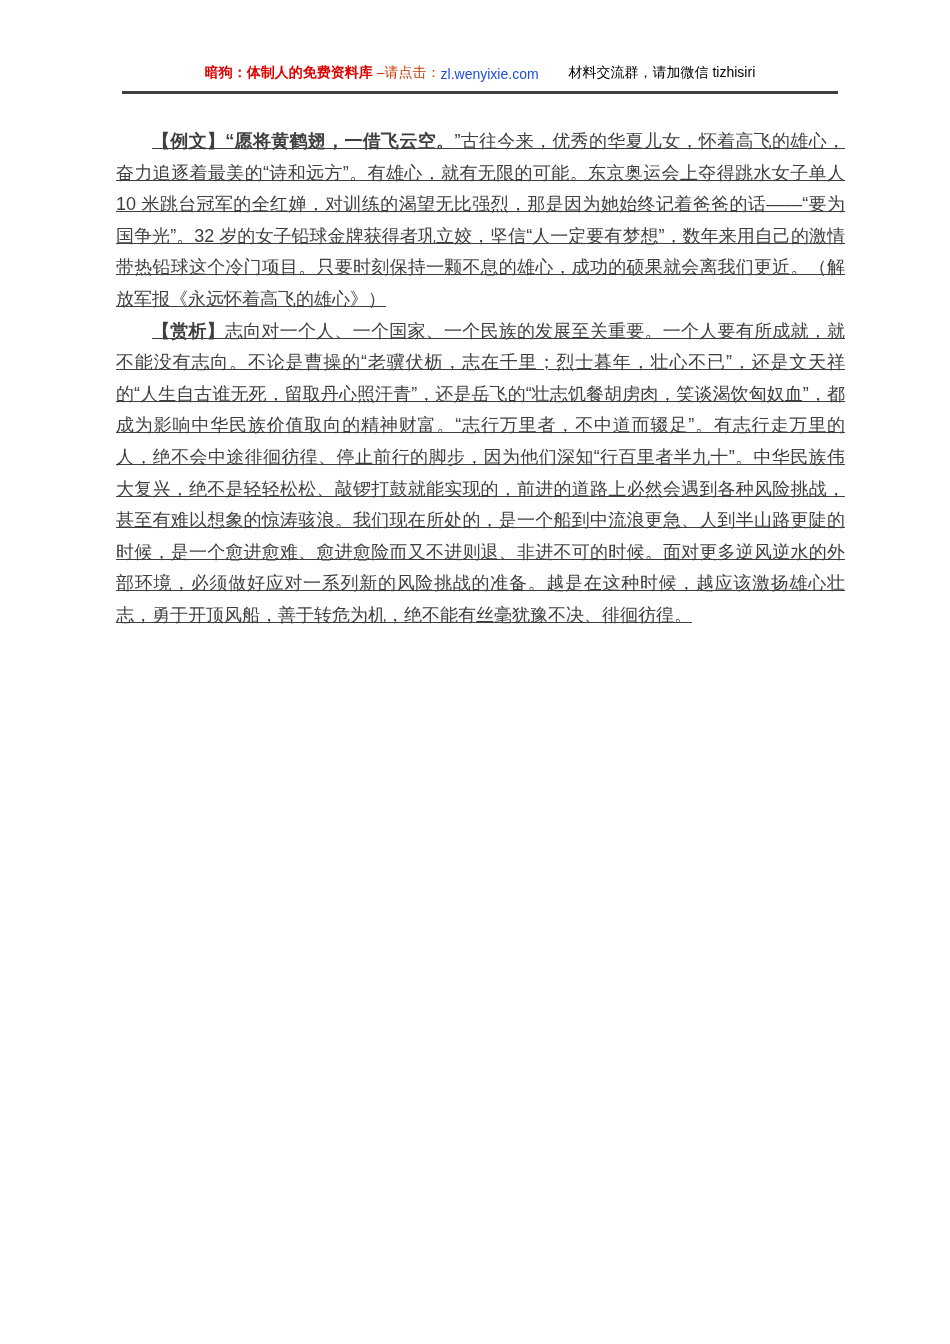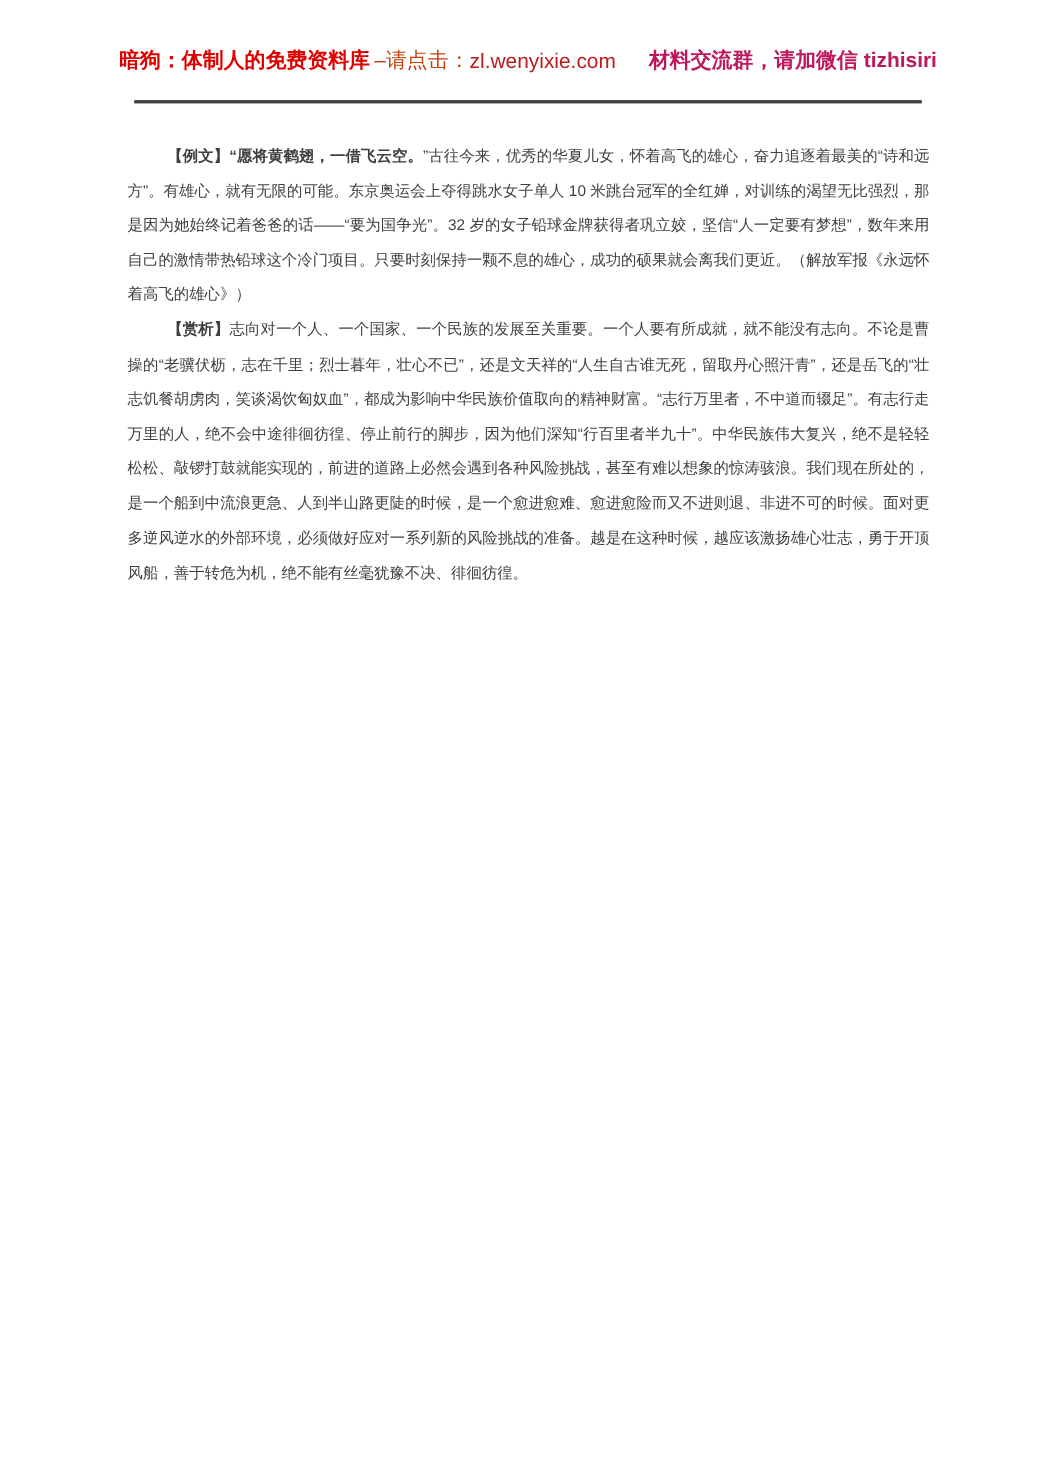--- a/index.html
+++ b/index.html
@@ -12,38 +12,39 @@
     overflow:hidden;
   }
   .header{
     position:absolute;
     left:122px;top:60px;
     width:716px;height:34px;
     border-bottom:3px solid #3f3f3f;
     display:flex;
     justify-content:center;
     align-items:flex-end;
-    padding-bottom:23px;
+    padding-bottom:9px;
     box-sizing:border-box;
     white-space:nowrap;
-    font-size:19px;
+    font-size:14px;
     color:#3a3a3a;
   }
   .header .brand{color:#e00000;font-weight:bold;margin-right:4px;}
   .header .click{color:#c2410c;}
-  .header .link{color:#b91c1c;text-decoration:none;cursor:pointer;}
-  .header .note{color:#be185d;margin-left:30px;font-weight:bold;}
+  .header .link{color:#1d4ed8;text-decoration:none;cursor:pointer;}
+  .header .note{color:#000000;margin-left:30px;}
   .doc-body{
     position:absolute;
     left:116px;top:126px;
     width:729px;
-    font-size:14px;
+    font-size:18px;
     line-height:31.6px;
     color:#3f3f3f;
     text-align:justify;
+    text-decoration:underline;
   }
   .doc-body p{
     margin:0;
     text-indent:36px;
   }
   .doc-body .lead{font-weight:bold;}
 </style>
 </head>
 <body>
 

